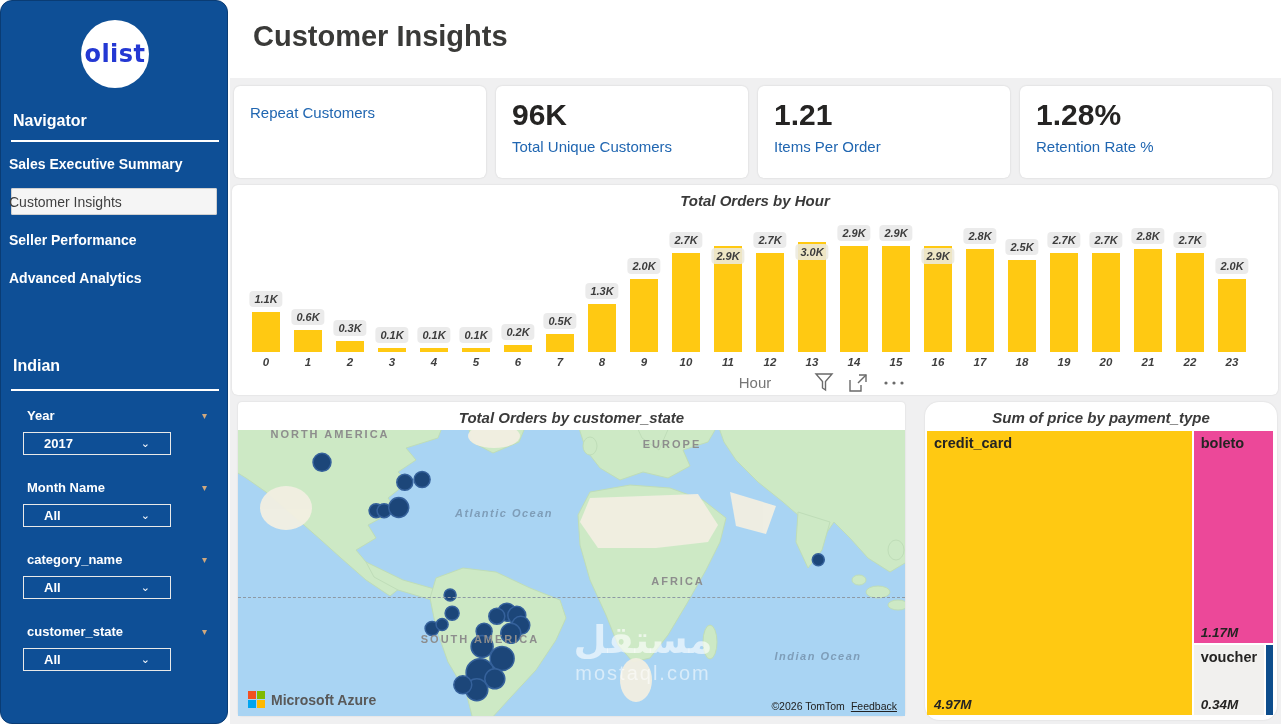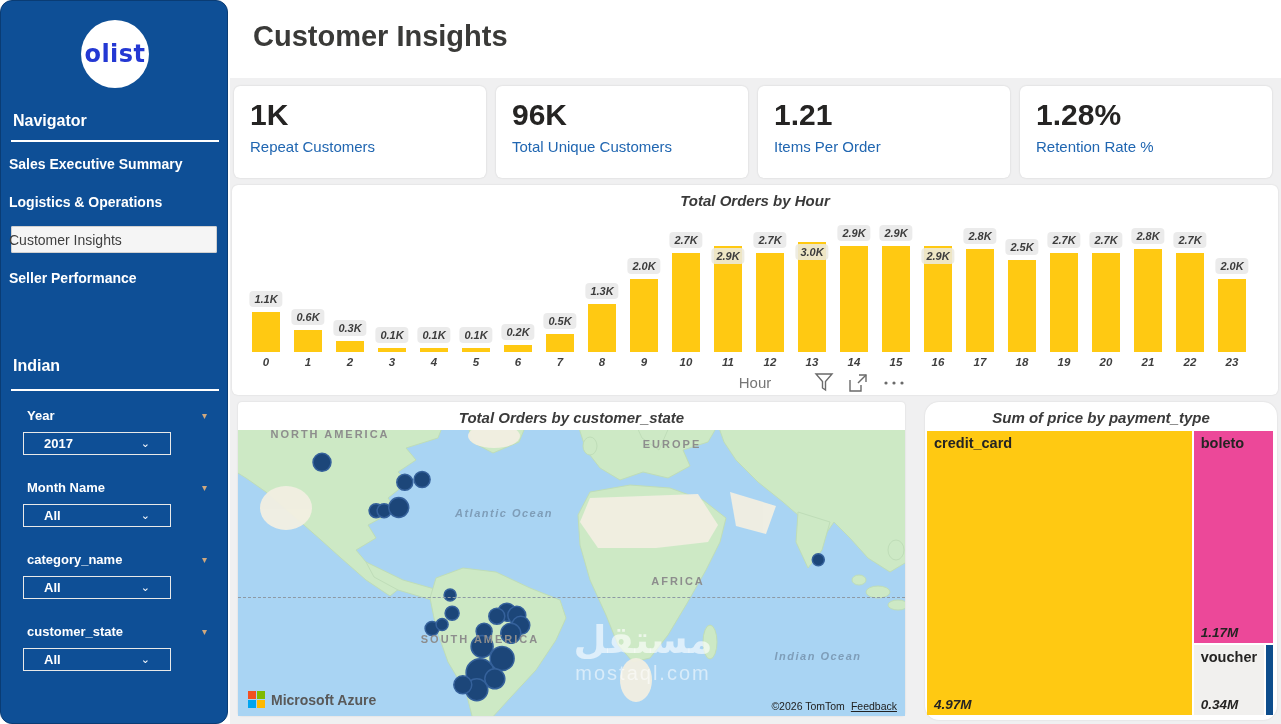--- a/index.html
+++ b/index.html
@@ -109,23 +109,23 @@
 <body>
 
 <aside class="sidebar">
   <div class="logo-circle">
     <span>olist</span>
   </div>
   <div class="side-heading" style="top:111px;">Navigator</div>
   <div class="side-rule" style="top:139px;"></div>
   <nav class="nav" id="nav-items">
       <div class="nav-item"><span class="txt">Sales Executive Summary</span></div>
-      <div class="nav-item"><span class="txt">Logistics &amp; Operations</span></div>
       <div class="nav-item active"><span class="sel"></span><span class="txt">Customer Insights</span></div>
       <div class="nav-item"><span class="txt">Seller Performance</span></div>
+      <div class="nav-item"><span class="txt">Advanced Analytics</span></div>
     </nav>
   <div class="side-heading" style="top:356px;">Indian</div>
   <div class="side-rule" style="top:388px;"></div>
   <div class="filters-panel" id="filter-groups">
       <div class="filter-group" style="top: 7px;">
         <div class="filter-label-row">
           <span class="filter-label">Year</span>
           <span class="filter-label-chev">▾</span>
         </div>
         <div class="filter-box">
@@ -166,21 +166,20 @@
     </div>
 </aside>
 
 <div class="main">
   <div class="title-band">
     <h1 class="page-title">Customer Insights</h1>
   </div>
 
   <div class="kpi-row" id="kpi-row">
       <div class="kpi-card">
-        <div class="kpi-value">1K</div>
         <div class="kpi-label">Repeat Customers</div>
       </div>
       <div class="kpi-card">
         <div class="kpi-value">96K</div>
         <div class="kpi-label">Total Unique Customers</div>
       </div>
       <div class="kpi-card">
         <div class="kpi-value">1.21</div>
         <div class="kpi-label">Items Per Order</div>
       </div>

